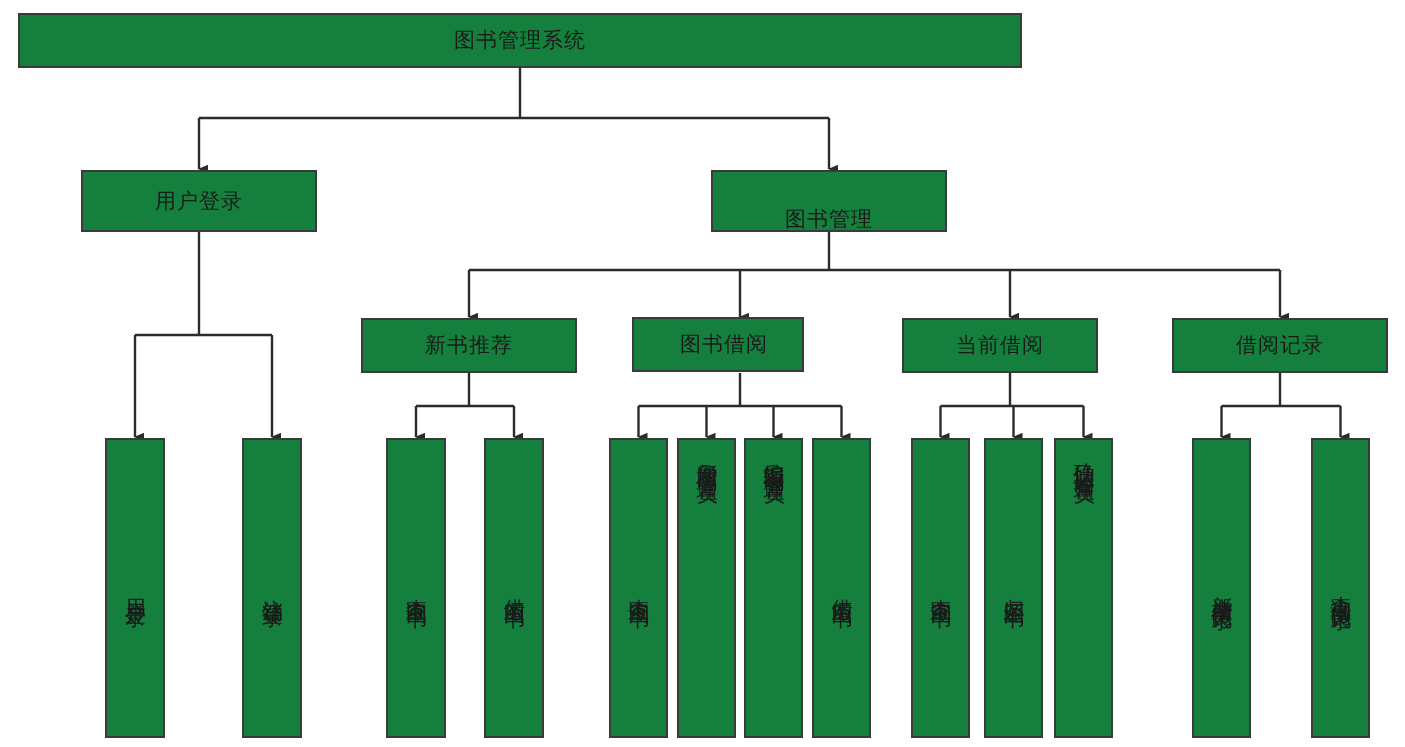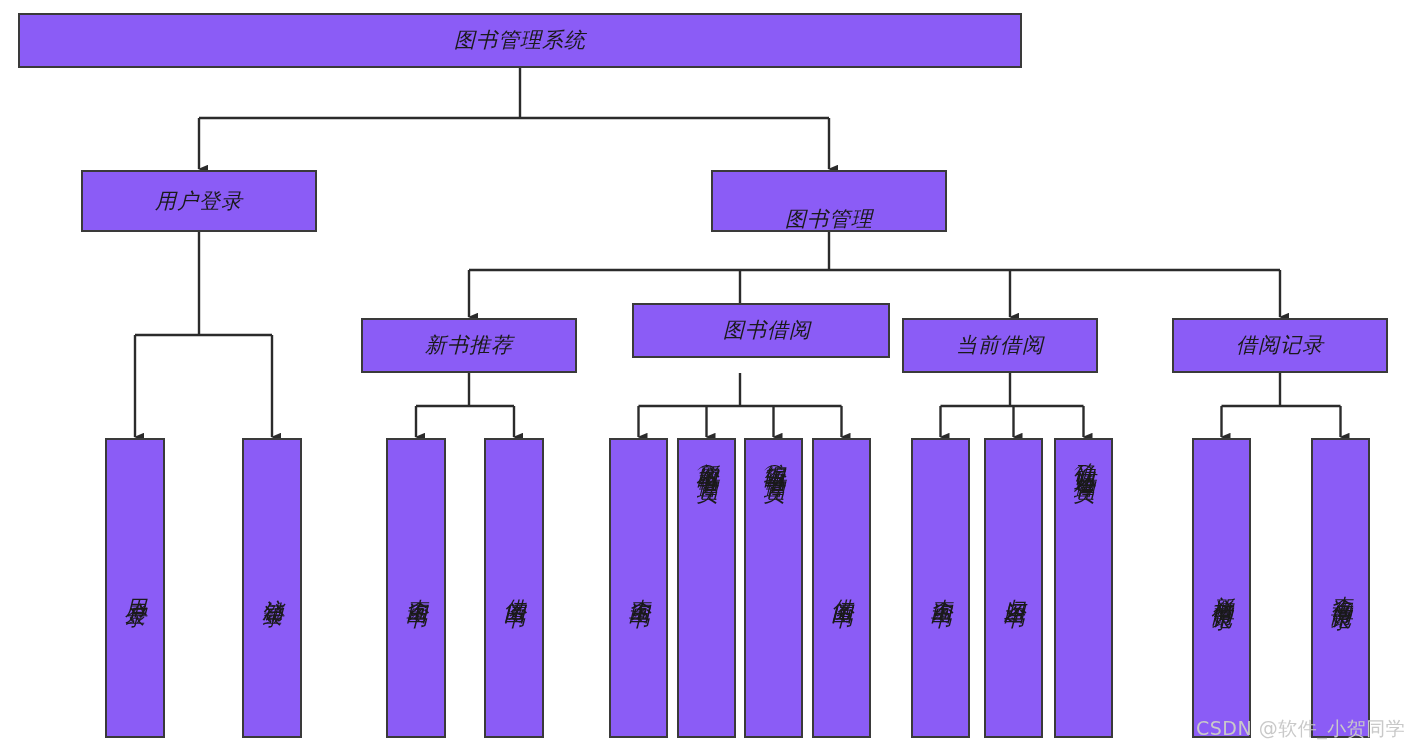--- a/index.html
+++ b/index.html
@@ -21,26 +21,25 @@
   }
   svg.diagram-canvas {
     position: absolute;
     top: 0; left: 0;
     width: 1405px;
     height: 747px;
   }
   .node-box {
     position: absolute;
     box-sizing: border-box;
-    background: #8b5cf6;
+    background: #15803d;
     border: 2px solid #4d7c0f;
     display: flex;
     align-items: center;
     justify-content: center;
-    font-style: italic;
   }
   .node-box.horizontal .node-label {
     writing-mode: horizontal-tb;
     font-size: 21px;
     color: #1a1a1a;
     letter-spacing: 1px;
     white-space: nowrap;
     line-height: 1;
   }
   .node-box.vertical {
@@ -125,21 +124,21 @@
       </div>
       <div class="node-box horizontal" style="left: 81px; top: 170px; width: 236px; height: 62px; border-color: rgb(58, 58, 58);">
         <span class="node-label" style="color: rgb(26, 26, 26);">用户登录</span>
       </div>
       <div class="node-box horizontal" style="left: 711px; top: 170px; width: 236px; height: 62px; border-color: rgb(58, 58, 58); align-items: flex-end;">
         <span class="node-label" style="color: rgb(26, 26, 26);">图书管理</span>
       </div>
       <div class="node-box horizontal" style="left: 361px; top: 318px; width: 216px; height: 55px; border-color: rgb(58, 58, 58);">
         <span class="node-label" style="color: rgb(26, 26, 26);">新书推荐</span>
       </div>
-      <div class="node-box horizontal" style="left: 632px; top: 303px; width: 258px; height: 55px; border-color: rgb(58, 58, 58); padding-left: 12px;">
+      <div class="node-box horizontal" style="left: 632px; top: 317px; width: 172px; height: 55px; border-color: rgb(58, 58, 58); padding-left: 12px;">
         <span class="node-label" style="color: rgb(26, 26, 26);">图书借阅</span>
       </div>
       <div class="node-box horizontal" style="left: 902px; top: 318px; width: 196px; height: 55px; border-color: rgb(58, 58, 58);">
         <span class="node-label" style="color: rgb(26, 26, 26);">当前借阅</span>
       </div>
       <div class="node-box horizontal" style="left: 1172px; top: 318px; width: 216px; height: 55px; border-color: rgb(58, 58, 58); text-align: center;">
         <span class="node-label" style="color: rgb(26, 26, 26);">借阅记录</span>
       </div>
       <div class="node-box vertical center" style="left: 105px; top: 438px; width: 60px; height: 300px; border-color: rgb(58, 58, 58);">
         <span class="node-label" style="color: rgb(26, 26, 26);">用户登录</span>
@@ -174,14 +173,13 @@
       <div class="node-box vertical top" style="left: 1054px; top: 438px; width: 59px; height: 300px; border-color: rgb(58, 58, 58);">
         <span class="node-label" style="color: rgb(26, 26, 26);">确认归还（管理员）</span>
       </div>
       <div class="node-box vertical center" style="left: 1192px; top: 438px; width: 59px; height: 300px; border-color: rgb(58, 58, 58);">
         <span class="node-label" style="color: rgb(26, 26, 26);">新增借阅记录</span>
       </div>
       <div class="node-box vertical center" style="left: 1311px; top: 438px; width: 59px; height: 300px; border-color: rgb(58, 58, 58);">
         <span class="node-label" style="color: rgb(26, 26, 26);">查询借阅记录</span>
       </div>
     </div>
-  <div class="watermark" style="left: 1196px; top: 716px; color: rgb(201, 201, 201);">CSDN @软件_小贺同学</div>
 </div>
 
 </body></html>

